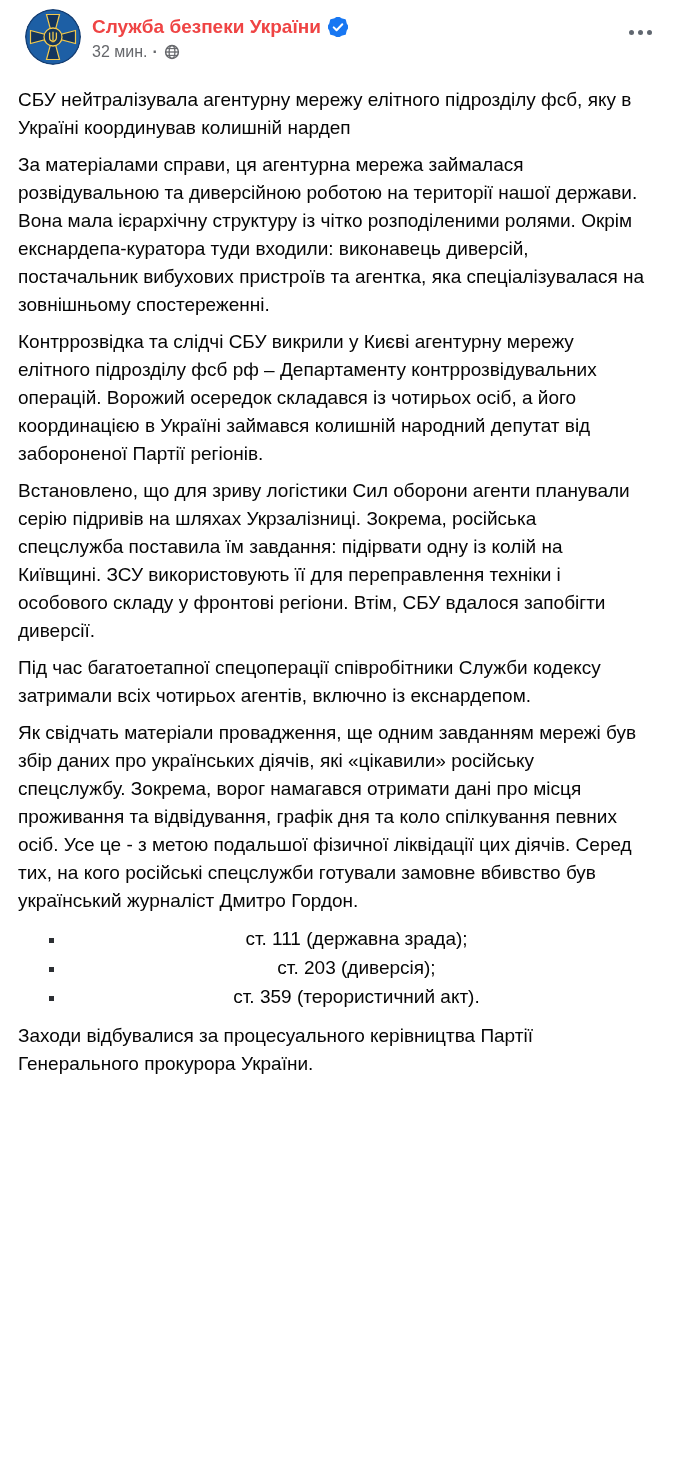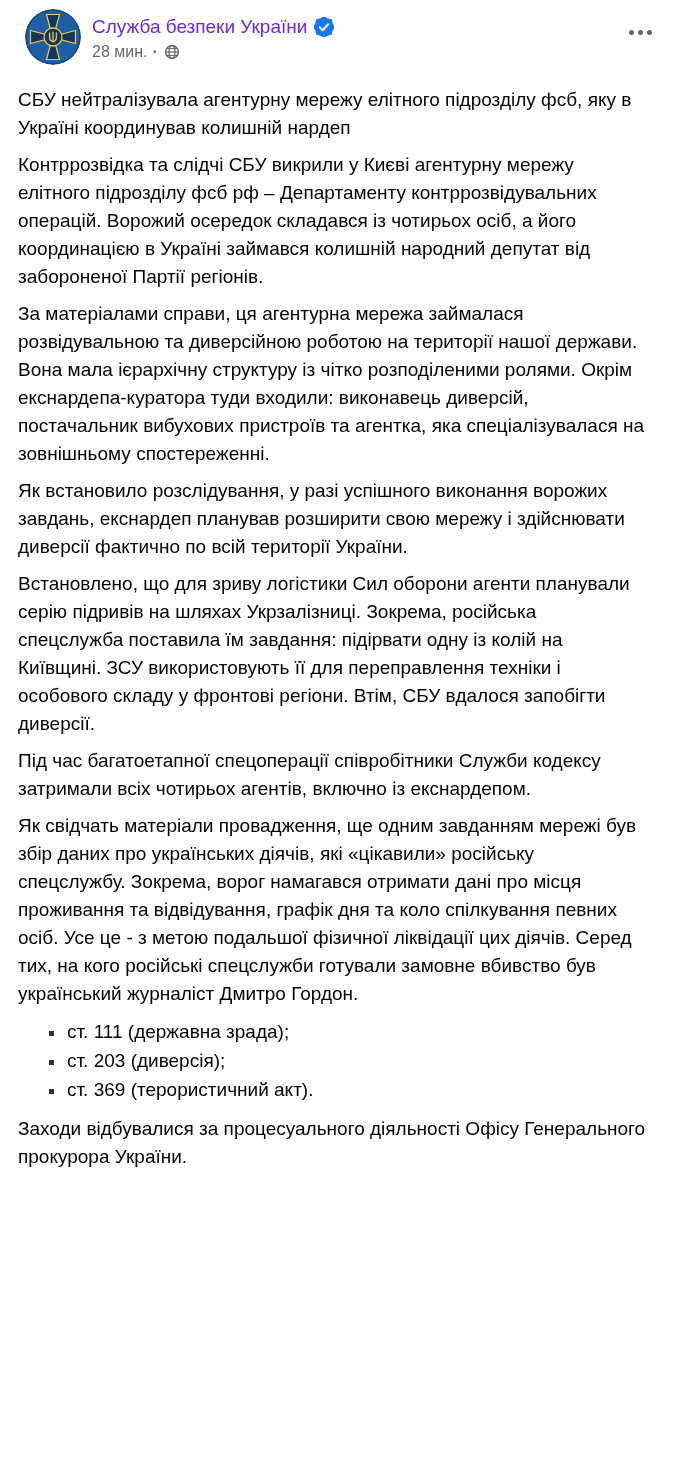--- a/index.html
+++ b/index.html
@@ -29,21 +29,21 @@
     width: 56px; height: 56px;
     border-radius: 50%;
     overflow: hidden;
     cursor: pointer;
     display: block;
   }
   .avatar svg { display: block; }
   .header-text { margin-left: 11px; padding-top: 6px; }
   .name-row {
     display: flex; align-items: center; gap: 7px;
-    font-size: 19px; font-weight: 400; color: #6d28d9;
+    font-size: 19px; font-weight: 700; color: #ef4444;
     line-height: 24px;
     cursor: pointer;
   }
   .badge { display: inline-flex; flex: none; }
   .badge polygon { stroke-linejoin: round; }
   .meta-row {
     display: flex; align-items: center; gap: 5px;
     margin-top: 3px;
     font-size: 16px; color: #65676B; line-height: 20px;
   }
@@ -75,20 +75,21 @@
   .post-body p { margin: 0 0 9px 0; }
   .post-body p:last-child { margin-bottom: 0; }
   .bullet-list {
     list-style-type: square;
     margin: 2px 0 11px 0;
     padding-left: 47px;
   }
   .bullet-list li {
     line-height: 29px;
     padding-left: 2px;
+    text-align: center;
   }
   .bullet-list li::marker { color: #2c2f33; font-size: 15px; }
 </style>
 </head>
 <body>
 
 <article class="post-card">
 
   <header class="post-header">
 
@@ -113,21 +114,21 @@
       <div class="name-row">
         <span>Служба безпеки України</span>
         <span class="badge">
           <svg width="20" height="20" viewBox="0 0 20 20" xmlns="http://www.w3.org/2000/svg">
             <polygon stroke="#1877F2" stroke-width="1.6" points="20,10 17.95,13.29 17.07,17.07 13.29,17.95 10,20 6.71,17.95 2.93,17.07 2.05,13.29 0,10 2.05,6.71 2.93,2.93 6.71,2.05 10,0 13.29,2.05 17.07,2.93 17.95,6.71" fill="#1877F2"></polygon>
             <path d="M5.7 10.4 l2.9 2.9 5.7-6.1" fill="none" stroke="#ffffff" stroke-width="2" stroke-linecap="round" stroke-linejoin="round"></path>
           </svg>
         </span>
       </div>
       <div class="meta-row">
-        <span class="time">28 мин.</span>
+        <span class="time">32 мин.</span>
         <span class="sep">·</span>
         <span class="globe">
           <svg width="16" height="16" viewBox="0 0 16 16" xmlns="http://www.w3.org/2000/svg">
             <circle cx="8" cy="8" r="6.4" fill="none" stroke="#65676B" stroke-width="1.5"></circle>
             <ellipse cx="8" cy="8" rx="2.9" ry="6.4" fill="none" stroke="#65676B" stroke-width="1.3"></ellipse>
             <line x1="1.8" y1="8" x2="14.2" y2="8" stroke="#65676B" stroke-width="1.3"></line>
             <line x1="2.8" y1="4.6" x2="13.2" y2="4.6" stroke="#65676B" stroke-width="1.1"></line>
             <line x1="2.8" y1="11.4" x2="13.2" y2="11.4" stroke="#65676B" stroke-width="1.1"></line>
           </svg>
         </span>
@@ -136,29 +137,28 @@
 
     <button class="menu-btn" aria-label="Actions for this post">
       <span class="dot"></span>
       <span class="dot"></span>
       <span class="dot"></span>
     </button>
   </header>
 
   <section class="post-body">
     <p>СБУ нейтралізувала агентурну мережу елітного підрозділу фсб, яку в Україні координував колишній нардеп</p>
+    <p>За матеріалами справи, ця агентурна мережа займалася розвідувальною та диверсійною роботою на території нашої держави. Вона мала ієрархічну структуру із чітко розподіленими ролями. Окрім екснардепа-куратора туди входили: виконавець диверсій, постачальник вибухових пристроїв та агентка, яка спеціалізувалася на зовнішньому спостереженні.</p>
     <p>Контррозвідка та слідчі СБУ викрили у Києві агентурну мережу елітного підрозділу фсб рф – Департаменту контррозвідувальних операцій. Ворожий осередок складався із чотирьох осіб, а його координацією в Україні займався колишній народний депутат від забороненої Партії регіонів.</p>
-    <p>За матеріалами справи, ця агентурна мережа займалася розвідувальною та диверсійною роботою на території нашої держави. Вона мала ієрархічну структуру із чітко розподіленими ролями. Окрім екснардепа-куратора туди входили: виконавець диверсій, постачальник вибухових пристроїв та агентка, яка спеціалізувалася на зовнішньому спостереженні.</p>
-    <p>Як встановило розслідування, у разі успішного виконання ворожих завдань, екснардеп планував розширити свою мережу і здійснювати диверсії фактично по всій території України.</p>
     <p>Встановлено, що для зриву логістики Сил оборони агенти планували серію підривів на шляхах Укрзалізниці. Зокрема, російська спецслужба поставила їм завдання: підірвати одну із колій на Київщині. ЗСУ використовують її для переправлення техніки і особового складу у фронтові регіони. Втім, СБУ вдалося запобігти диверсії.</p>
     <p>Під час багатоетапної спецоперації співробітники Служби кодексу затримали всіх чотирьох агентів, включно із екснардепом.</p>
     <p>Як свідчать матеріали провадження, ще одним завданням мережі був збір даних про українських діячів, які «цікавили» російську спецслужбу. Зокрема, ворог намагався отримати дані про місця проживання та відвідування, графік дня та коло спілкування певних осіб. Усе це - з метою подальшої фізичної ліквідації цих діячів. Серед тих, на кого російські спецслужби готували замовне вбивство був український журналіст Дмитро Гордон.</p>
 
     <ul class="bullet-list">
       <li>ст. 111 (державна зрада);</li>
       <li>ст. 203 (диверсія);</li>
-      <li>ст. 369 (терористичний акт).</li>
+      <li>ст. 359 (терористичний акт).</li>
     </ul>
 
-    <p>Заходи відбувалися за процесуального діяльності Офісу Генерального прокурора України.</p>
+    <p>Заходи відбувалися за процесуального керівництва Партії Генерального прокурора України.</p>
   </section>
 
 </article>
 
 </body></html>

